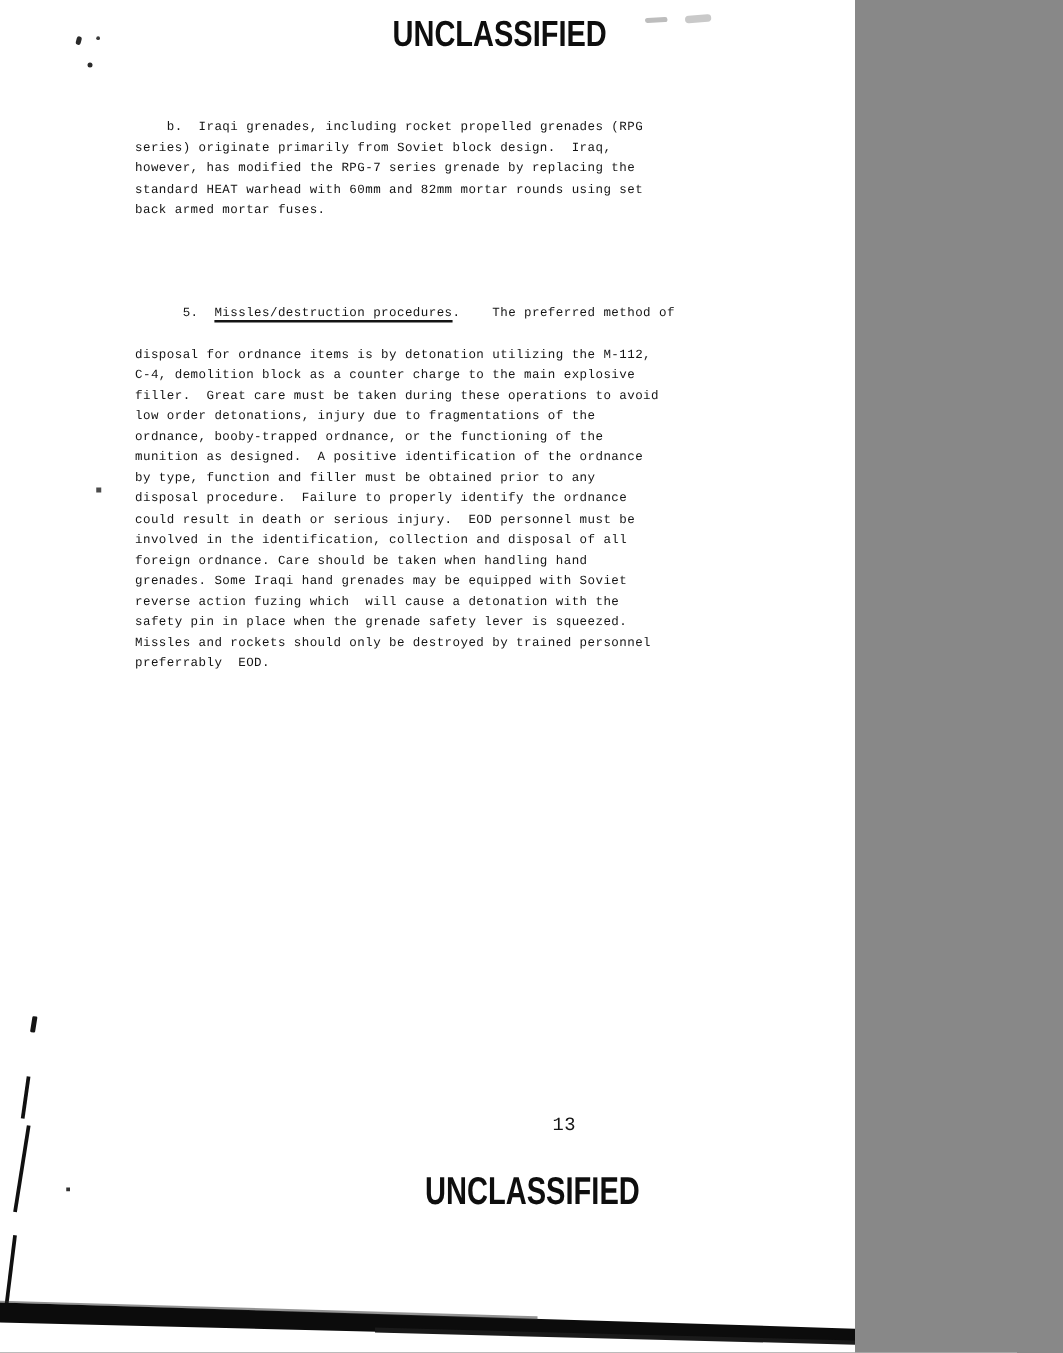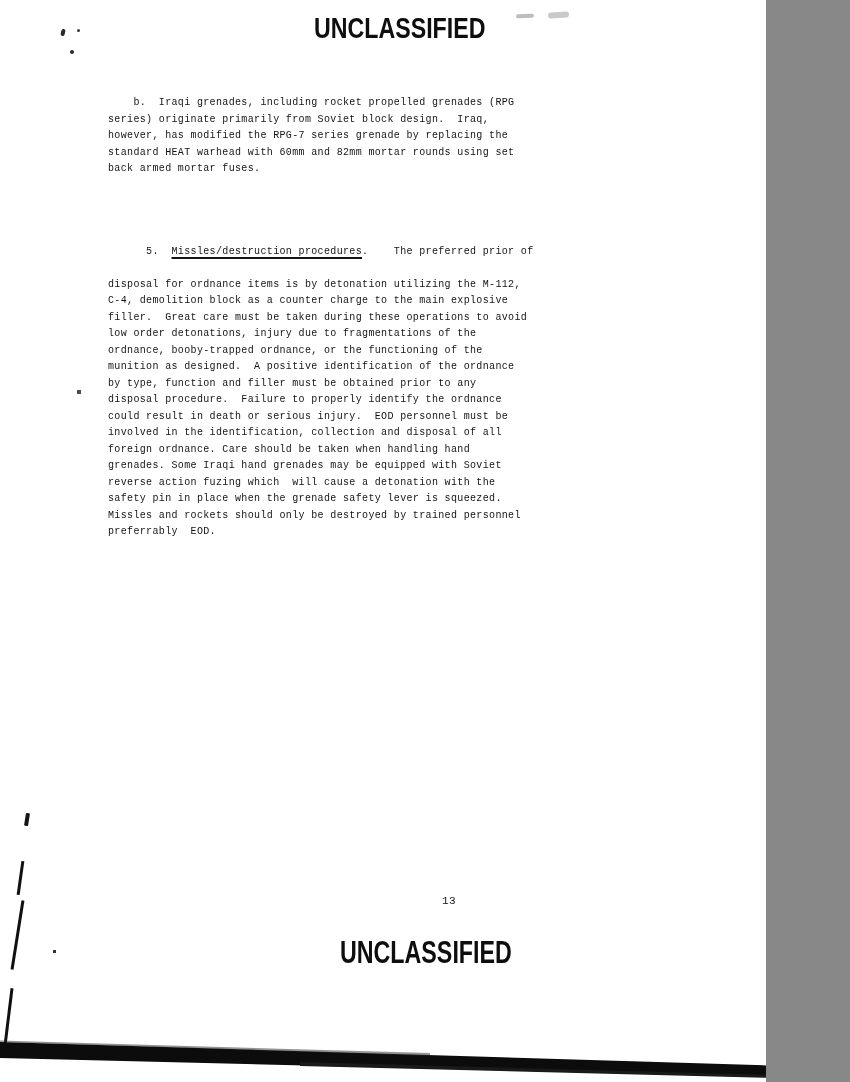--- a/index.html
+++ b/index.html
@@ -1,18 +1,18 @@
 <!DOCTYPE html>
 <html><head>
 <meta charset="utf-8">
 <style>
   html, body { margin: 0; padding: 0; background: #888; }
   .page {
     position: relative;
-    width: 766px;
+    width: 684px;
     height: 1082px;
     background: #ffffff;
     overflow: hidden;
     font-family: "Liberation Mono", "DejaVu Sans Mono", monospace;
     color: #141414;
   }
 
   
   .banner {
     position: absolute;
@@ -51,21 +51,21 @@
   }
   .underlined {
     text-decoration: underline;
     text-decoration-thickness: 1.5px;
     text-underline-offset: 2.5px;
   }
 
   .page-number {
     position: absolute;
     left: 442px; top: 893px;
-    font-size: 11px;
+    font-size: 15px;
     line-height: 16.5px;
     letter-spacing: 0.35px;
     color: #141414;
   }
 
   
   .artifact { position: absolute; background: #1c1c1c; pointer-events: none; }
   .speck-comma   { left: 61px;  top: 29px;  width: 4px;  height: 7px;  border-radius: 2px; transform: rotate(14deg); background: #2a2a2a; }
   .speck-dot-1   { left: 77px;  top: 29px;  width: 3px;  height: 3px;  border-radius: 50%; background: #3a3a3a; }
   .speck-dot-2   { left: 70px;  top: 50px;  width: 4px;  height: 4px;  border-radius: 50%; background: #2a2a2a; }
@@ -87,21 +87,21 @@
 
   <div class="banner top">UNCLASSIFIED</div>
 
   <div class="doc-body">
     <p>    b.  Iraqi grenades, including rocket propelled grenades (RPG
 series) originate primarily from Soviet block design.  Iraq,
 however, has modified the RPG-7 series grenade by replacing the
 standard HEAT warhead with 60mm and 82mm mortar rounds using set
 back armed mortar fuses.</p>
     <div class="para">
-      <span>5.  </span><span class="underlined">Missles/destruction procedures</span><span>.    The preferred prior of</span>
+      <span>5.  </span><span class="underlined">Missles/destruction procedures</span><span>.    The preferred method of</span>
       <div>disposal for ordnance items is by detonation utilizing the M-112,
 C-4, demolition block as a counter charge to the main explosive
 filler.  Great care must be taken during these operations to avoid
 low order detonations, injury due to fragmentations of the
 ordnance, booby-trapped ordnance, or the functioning of the
 munition as designed.  A positive identification of the ordnance
 by type, function and filler must be obtained prior to any
 disposal procedure.  Failure to properly identify the ordnance
 could result in death or serious injury.  EOD personnel must be
 involved in the identification, collection and disposal of all

